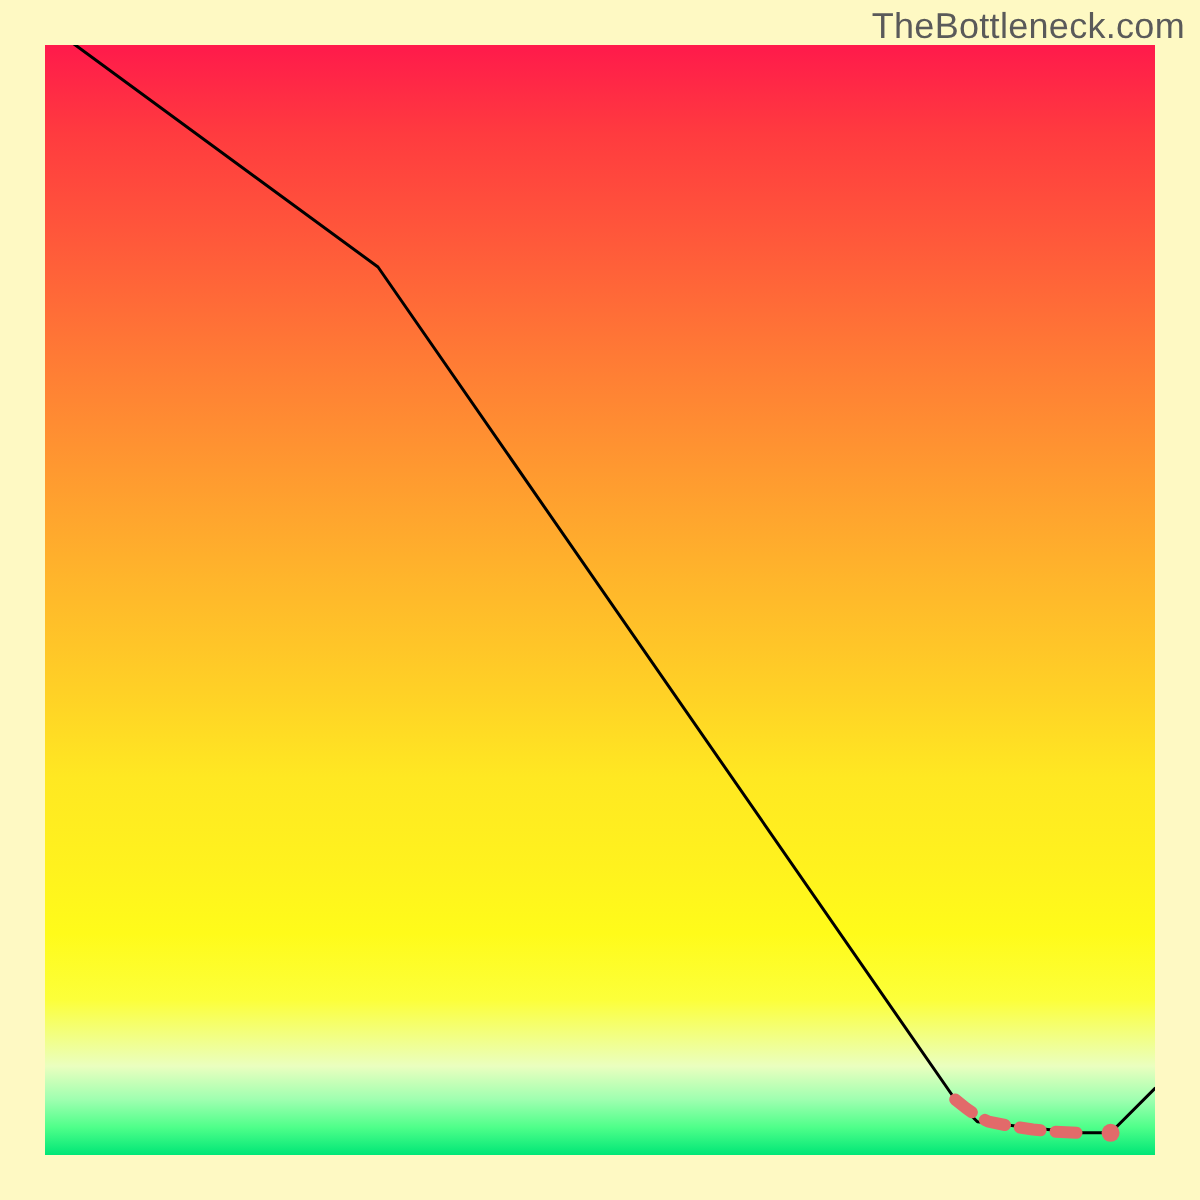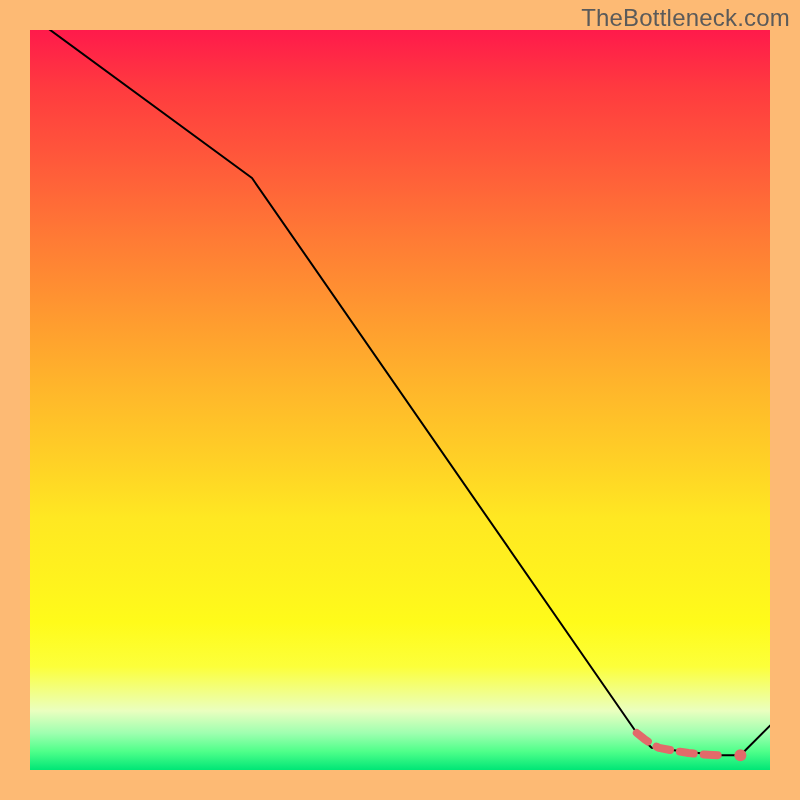--- a/index.html
+++ b/index.html
@@ -8,21 +8,21 @@
     width: 800px;
     height: 800px;
     background: #000;
     overflow: hidden;
     font-family: Arial, Helvetica, sans-serif;
   }
   .frame {
     position: relative;
     width: 800px;
     height: 800px;
-    background: #fdba74;
+    background: #fef9c3;
   }
   .watermark {
     position: absolute;
     top: 4px;
     right: 10px;
     color: #5a5a5a;
     font-size: 24px;
     font-weight: 400;
     letter-spacing: 0.2px;
     user-select: none;

